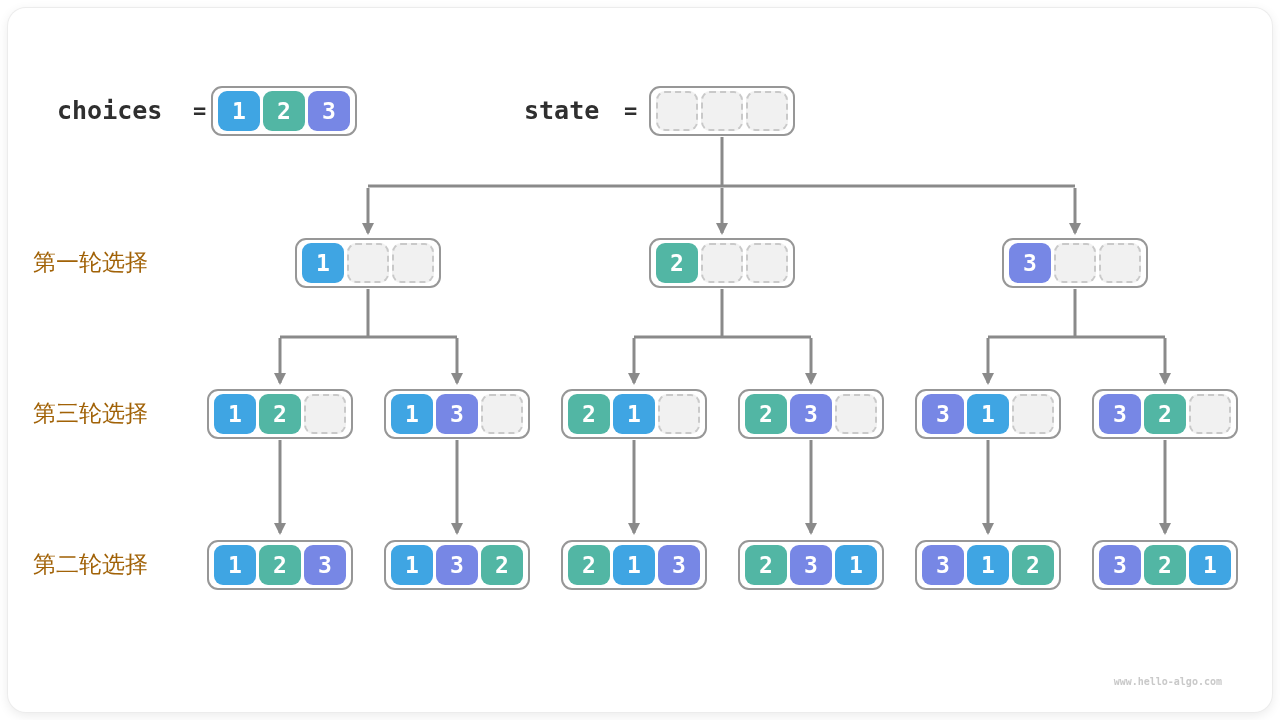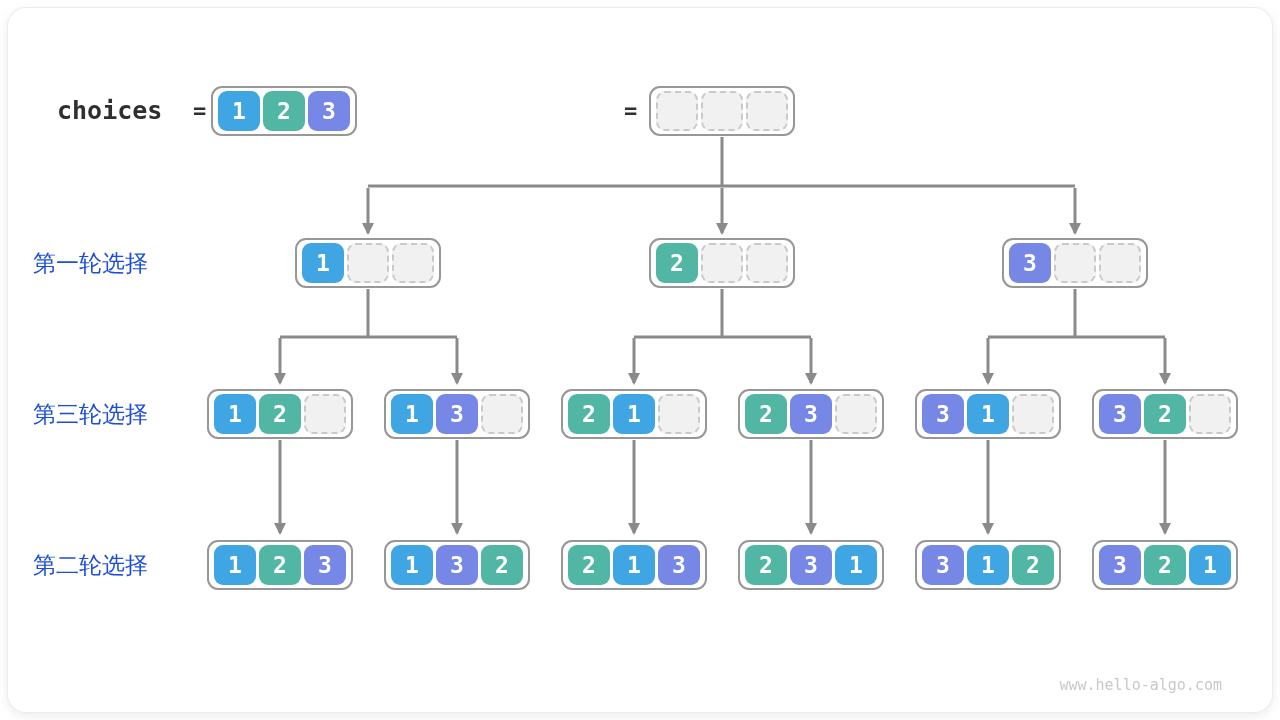--- a/index.html
+++ b/index.html
@@ -5,35 +5,35 @@
   html,body{margin:0;padding:0;background:#ffffff;}
   .stage{position:relative;width:1280px;height:720px;overflow:hidden;
          font-family:"Liberation Sans","DejaVu Sans",sans-serif;}
   .card{position:absolute;left:8px;top:8px;right:8px;bottom:8px;background:#fff;
         border-radius:18px;box-shadow:0 0 0 1px #ececec,0 3px 12px rgba(0,0,0,.09);}
   .codefont{font-family:"DejaVu Sans Mono","Liberation Mono",monospace;
             font-weight:bold;color:#2f2f2f;font-size:25px;}
   .hlabel{position:absolute;top:86px;height:50px;line-height:50px;white-space:pre;}
   .eq{font-size:22px;}
   .row-label{position:absolute;left:33px;height:50px;line-height:50px;
-             font-size:23px;font-weight:500;color:#1d4ed8;white-space:nowrap;}
+             font-size:23px;font-weight:500;color:#a16207;white-space:nowrap;font-family:Liberation Serif, serif;}
   .node{position:absolute;width:146px;height:50px;box-sizing:border-box;
         background:#fff;border:2px solid #979797;border-radius:11px;
         display:flex;align-items:center;justify-content:center;gap:3px;}
   .tile{width:42px;height:40px;border-radius:9px;color:#fff;
         font-family:"DejaVu Sans Mono","Liberation Mono",monospace;font-weight:bold;
         font-size:23px;display:flex;align-items:center;justify-content:center;}
   .slot{width:42px;height:40px;box-sizing:border-box;border-radius:9px;
         background:#f1f1f1;border:2px dashed #c9c9c9;}
   svg.arrows{position:absolute;left:0;top:0;width:1280px;height:720px;pointer-events:none;}
   .ln{stroke:#8a8a8a;stroke-width:3;fill:none;}
   .ar{marker-end:url(#ah);}
   .watermark{position:absolute;right:58px;top:676px;
              font-family:"DejaVu Sans Mono","Liberation Mono",monospace;
-             font-size:15px;color:#c9c9c9;}
+             font-size:10px;color:#c9c9c9;font-weight:bold;}
 </style>
 </head>
 <body>
 
 <div class="stage">
   <div class="card"></div>
 
   <svg class="arrows" viewBox="0 0 1280 720">
     <defs>
       <marker id="ah" markerUnits="userSpaceOnUse" markerWidth="14" markerHeight="14" refX="10" refY="6" orient="auto">
@@ -60,20 +60,21 @@
     <path class="ln ar" d="M280 440 V533"></path>
     <path class="ln ar" d="M457 440 V533"></path>
     <path class="ln ar" d="M634 440 V533"></path>
     <path class="ln ar" d="M811 440 V533"></path>
     <path class="ln ar" d="M988 440 V533"></path>
     <path class="ln ar" d="M1165 440 V533"></path>
   </svg>
 
   <div class="hlabel codefont" style="left:57px">choices</div>
   <div class="hlabel codefont eq" style="left:193px">=</div>
+  <div class="hlabel codefont" style="left:524px">state</div>
   <div class="hlabel codefont eq" style="left:624px">=</div>
 
   <div id="mount">
       <div class="node" style="left: 211px; top: 86px;">
         <div class="tile" style="background: rgb(63, 165, 227);">1</div>
         <div class="tile" style="background: rgb(82, 182, 164);">2</div>
         <div class="tile" style="background: rgb(119, 135, 229);">3</div>
       </div>
       <div class="node" style="left: 649px; top: 86px;">
         <div class="slot"></div>

